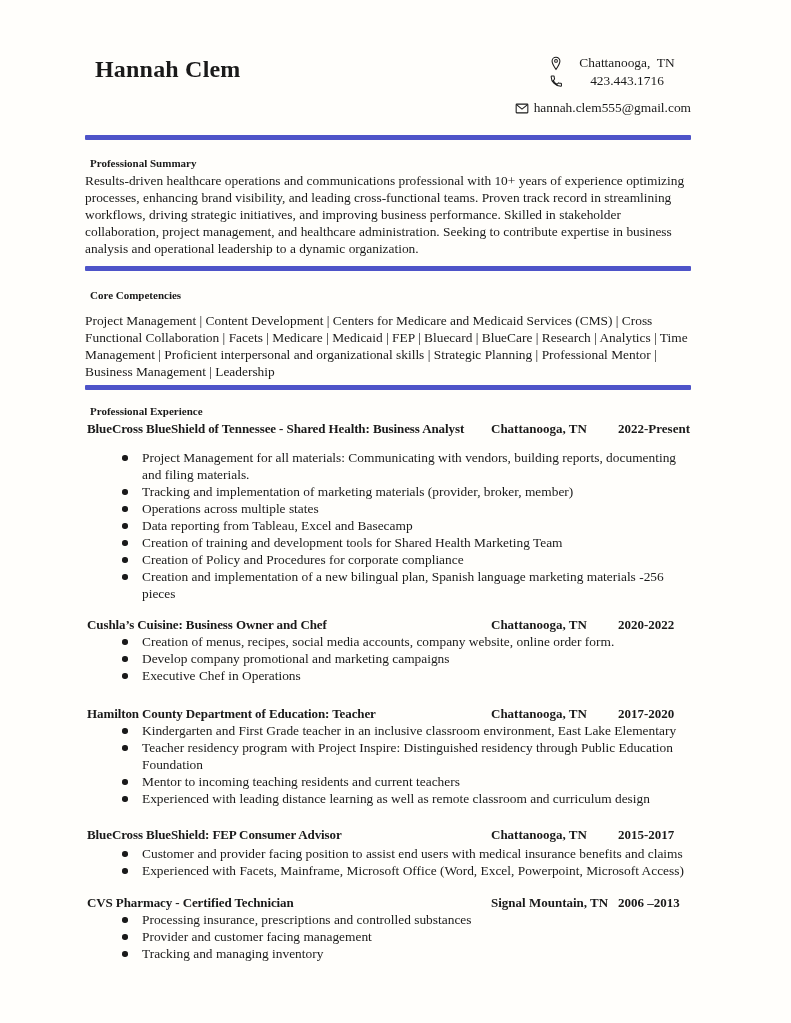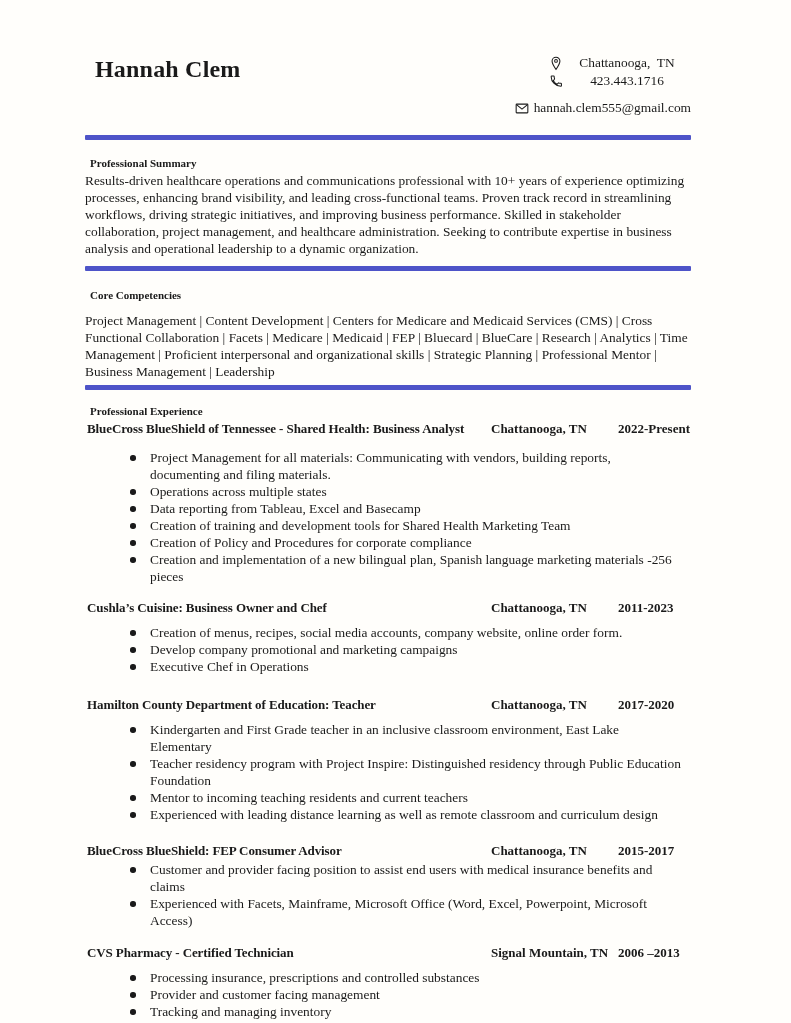--- a/index.html
+++ b/index.html
@@ -32,21 +32,21 @@
   
   .section{margin-left:85px;width:606px;font-size:13.4px;line-height:17px;}
   .section-heading{margin:0;padding-left:5px;font-size:11px;line-height:17px;font-weight:bold;}
   .para{margin:0;}
 
   
   .job-header{display:grid;grid-template-columns:406px 127px 1fr;font-weight:bold;font-size:13px;line-height:17px;}
   .job-title{padding-left:2px;white-space:nowrap;letter-spacing:-0.1px;}
   .job-location{white-space:nowrap;}
   .job-dates{white-space:nowrap;}
-  .bullets{list-style:none;margin:8px;padding:0;}
+  .bullets{list-style:none;margin:0;padding:0;}
   .bullets li{position:relative;padding-left:57px;}
   .bullets li::before{content:"";position:absolute;left:37px;top:6px;width:5.5px;height:5.5px;border-radius:50%;background:#1a1a1a;}
 </style>
 </head>
 <body>
 
 <div class="page" style="background: rgb(255, 254, 251); color: rgb(26, 26, 26);">
 
   <div class="header content">
     <h1 class="name">Hannah Clem</h1>
@@ -100,33 +100,34 @@
     <h2 class="section-heading">Professional Experience</h2>
 
     <div>
       <div class="job-header">
         <span class="job-title">BlueCross BlueShield of Tennessee - Shared Health: Business Analyst</span>
         <span class="job-location">Chattanooga, TN</span>
         <span class="job-dates">2022-Present</span>
       </div>
       <ul class="bullets" style="margin-top:12px;">
         <li>Project Management for all materials: Communicating with vendors, building reports, documenting and filing materials.</li>
+        <li>Tracking and implementation of marketing materials (provider, broker, member)</li>
         <li>Operations across multiple states</li>
         <li>Data reporting from Tableau, Excel and Basecamp</li>
         <li>Creation of training and development tools for Shared Health Marketing Team</li>
         <li>Creation of Policy and Procedures for corporate compliance</li>
         <li>Creation and implementation of a new bilingual plan, Spanish language marketing materials -256 pieces</li>
       </ul>
     </div>
 
     <div style="margin-top:14px;">
       <div class="job-header">
         <span class="job-title">Cushla’s Cuisine: Business Owner and Chef</span>
         <span class="job-location">Chattanooga, TN</span>
-        <span class="job-dates">2011-2023</span>
+        <span class="job-dates">2020-2022</span>
       </div>
       <ul class="bullets">
         <li>Creation of menus, recipes, social media accounts, company website, online order form.</li>
         <li>Develop company promotional and marketing campaigns</li>
         <li>Executive Chef in Operations</li>
       </ul>
     </div>
 
     <div style="margin-top:21px;">
       <div class="job-header">

